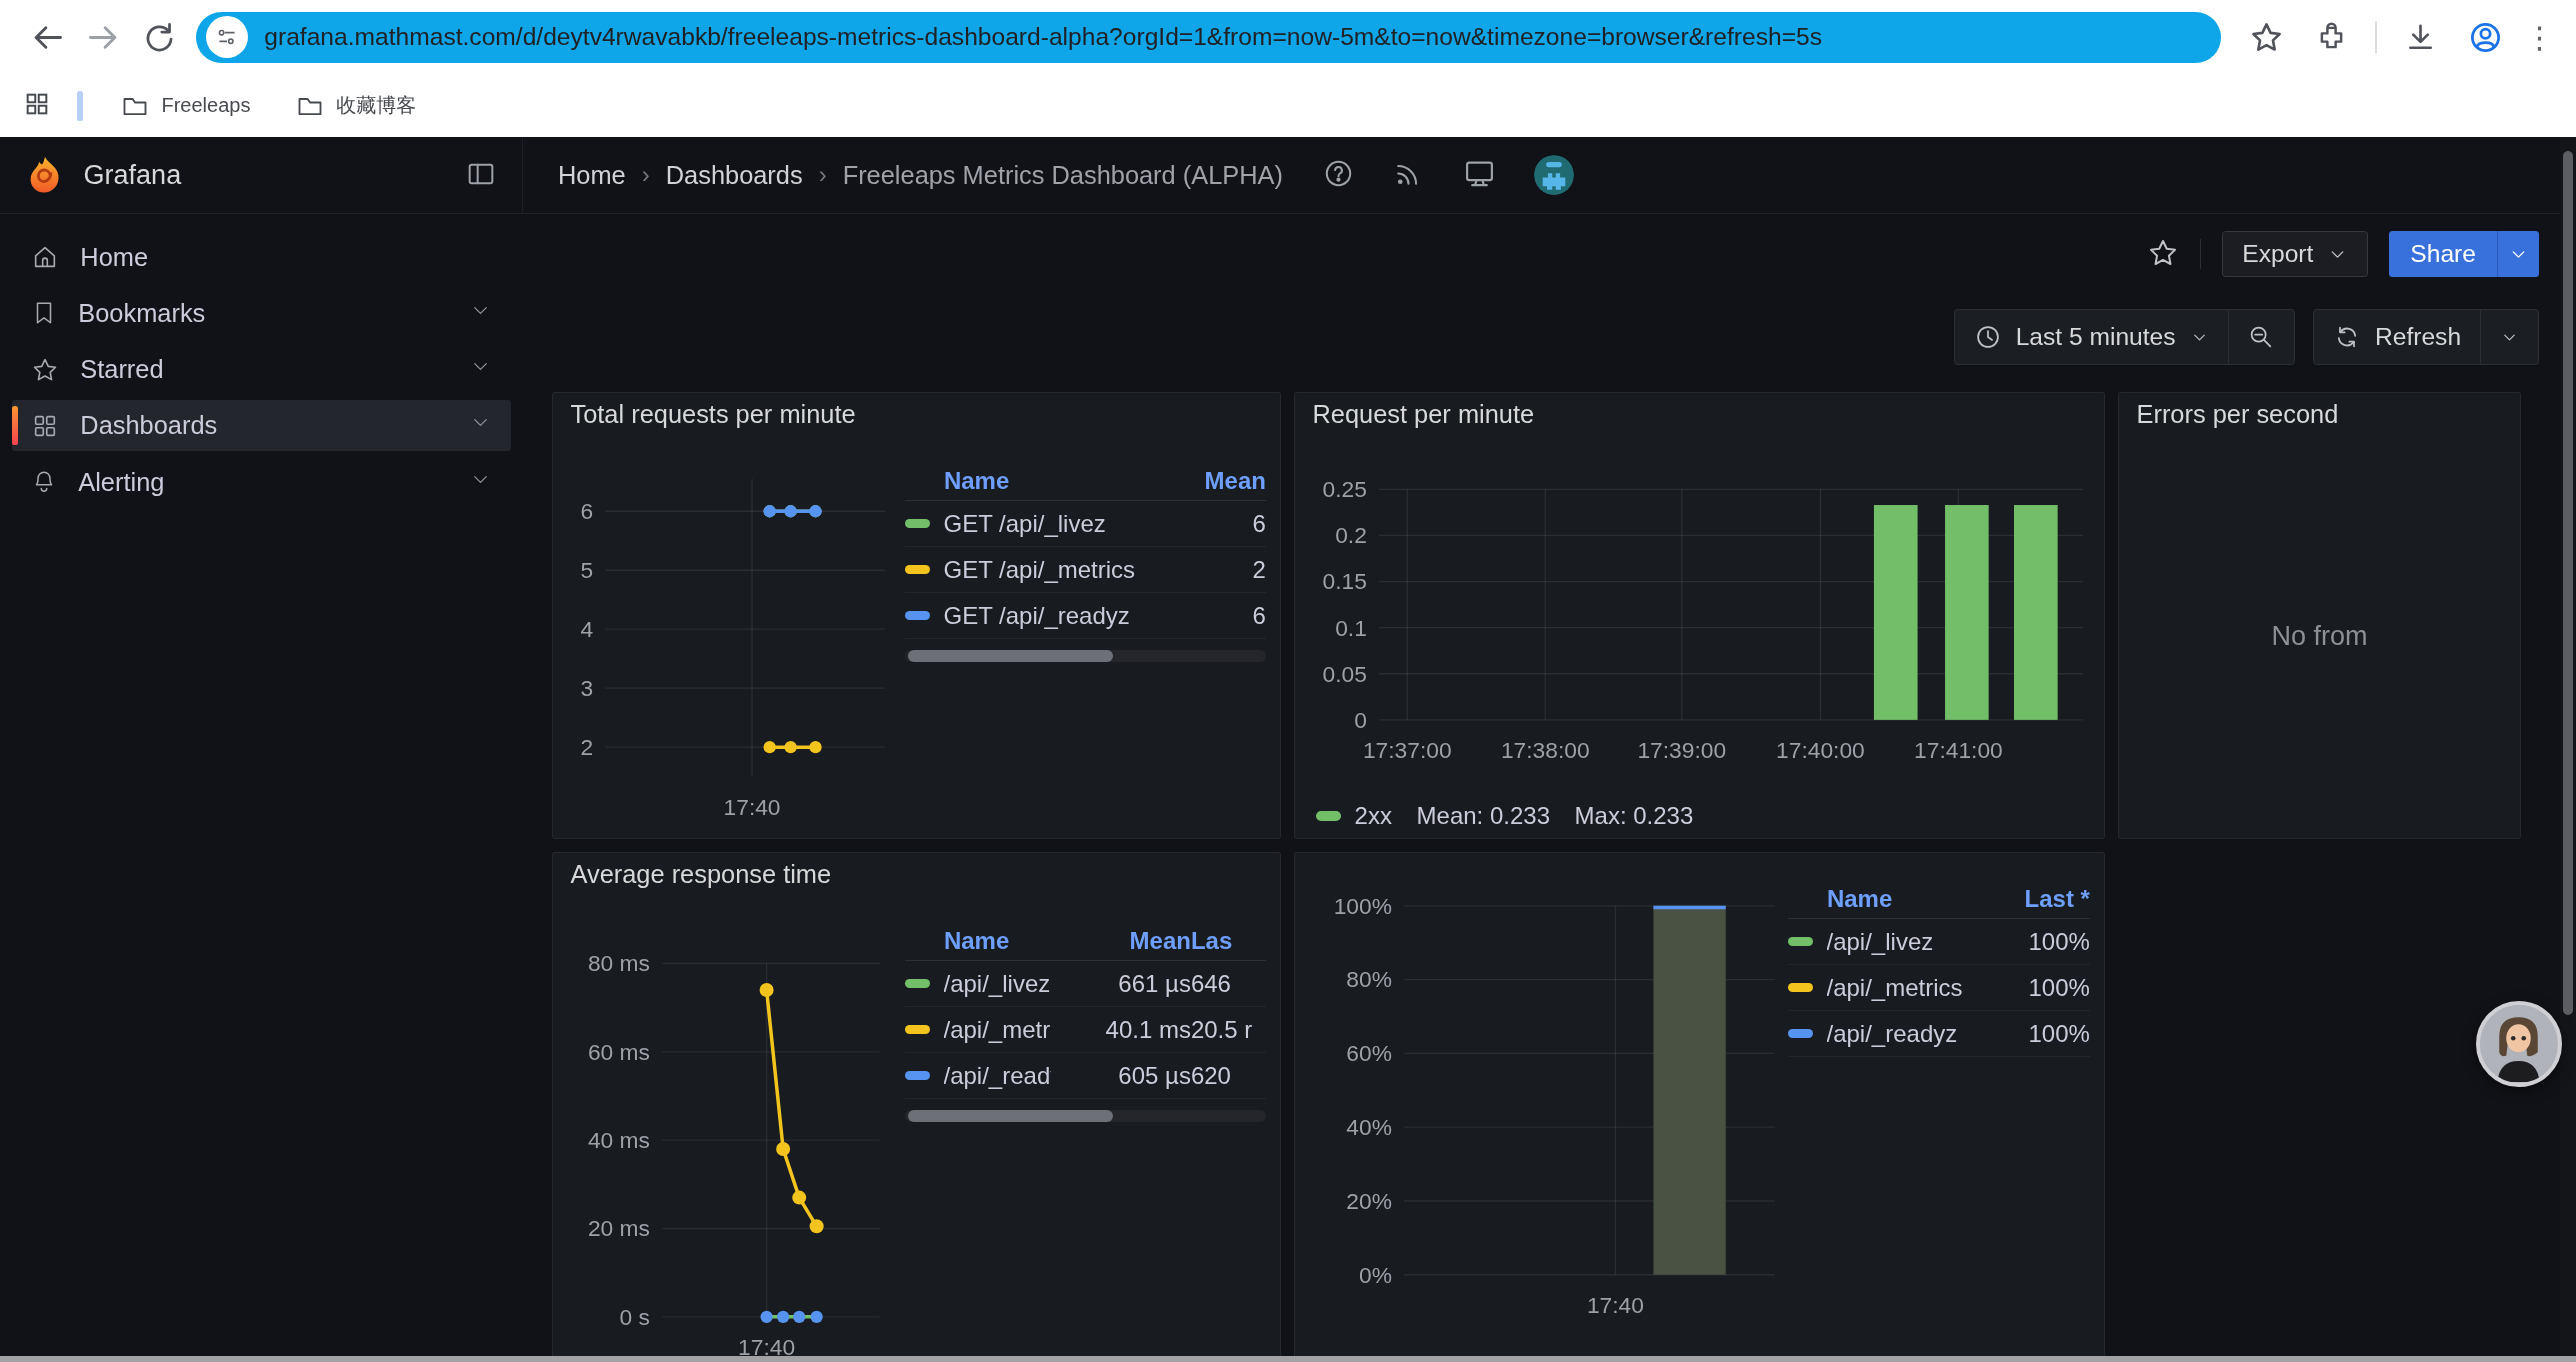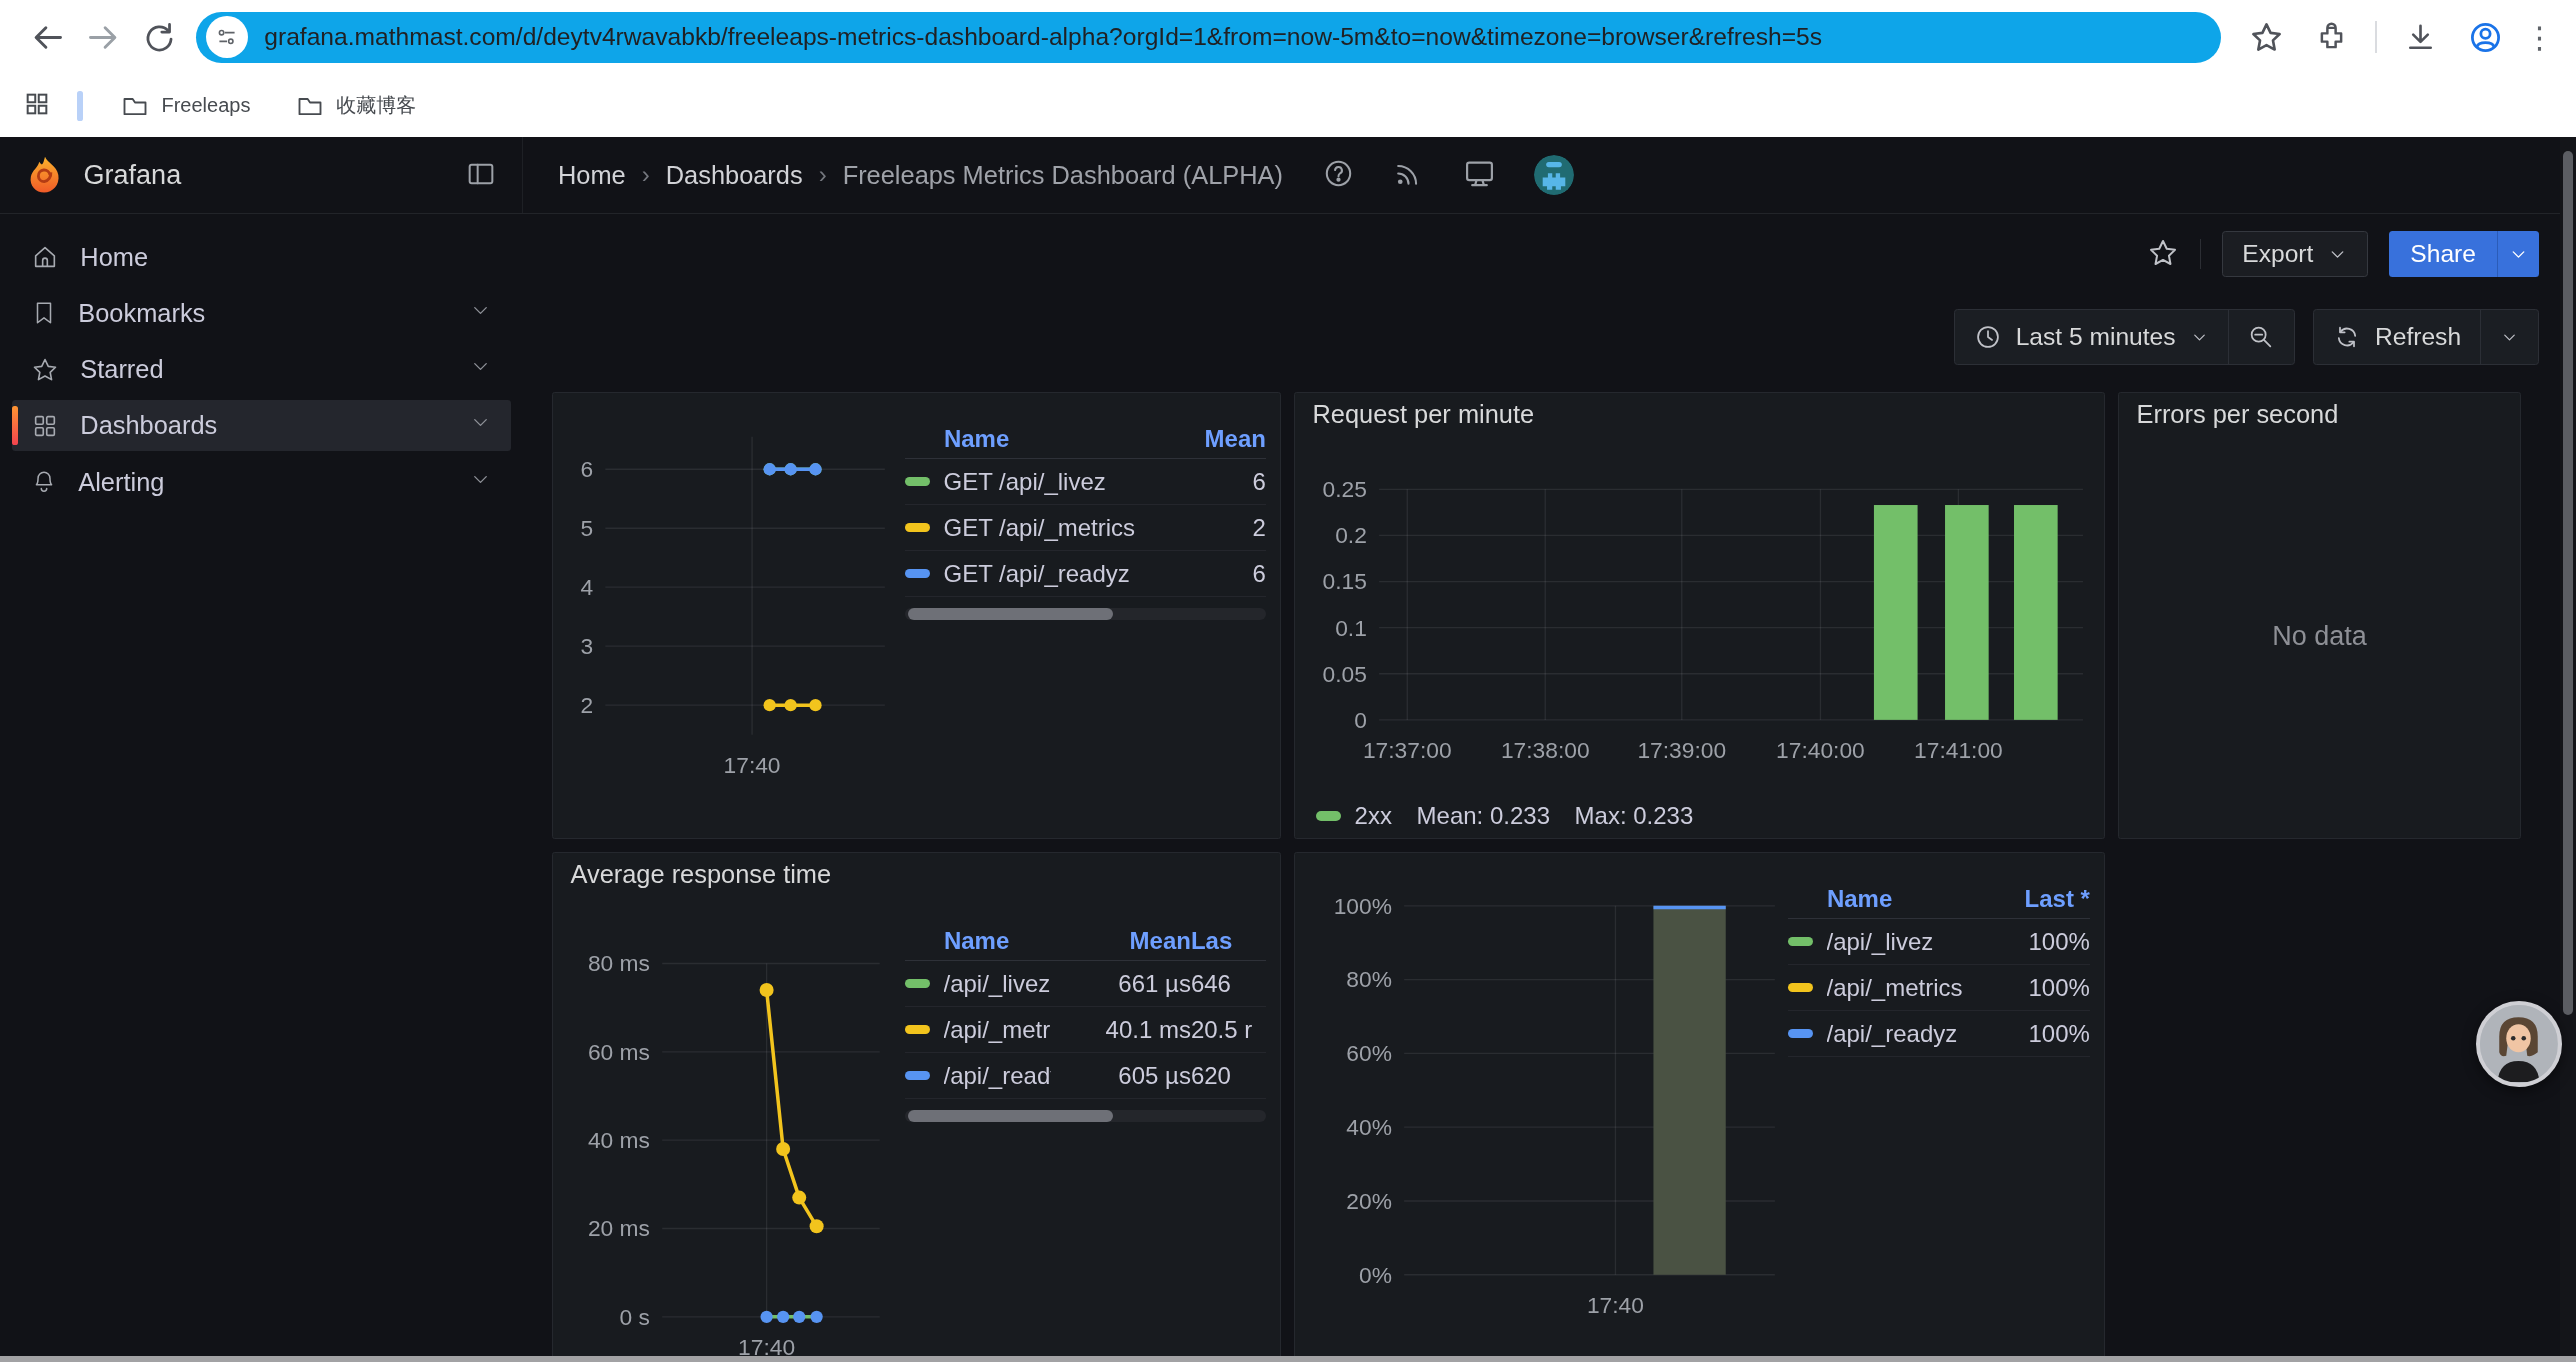--- a/index.html
+++ b/index.html
@@ -358,20 +358,21 @@
             <svg width="19" height="19" viewBox="0 0 48 48">
                 <path d="M12 18 l12 12 12-12"></path>
               </svg>
           </div>
         </div>
       </div>
 
       <div class="grid">
 
         <section class="panel">
+          <div class="p-title">Total requests per minute</div>
           <div class="p-body">
             <div class="chart"><svg width="349" height="403" viewBox="0 0 398 460">
                   <line x1="55" x2="374" y1="87.02970297029702" y2="87.02970297029702" stroke="rgba(204,204,220,0.10)" stroke-width="1.5"></line>
                   <text x="41" y="96.02970297029702" text-anchor="end" fill="#9da1a8" font-size="26">6</text>
                   <line x1="55" x2="374" y1="154.35643564356434" y2="154.35643564356434" stroke="rgba(204,204,220,0.10)" stroke-width="1.5"></line>
                   <text x="41" y="163.35643564356434" text-anchor="end" fill="#9da1a8" font-size="26">5</text>
                   <line x1="55" x2="374" y1="221.68316831683168" y2="221.68316831683168" stroke="rgba(204,204,220,0.10)" stroke-width="1.5"></line>
                   <text x="41" y="230.68316831683168" text-anchor="end" fill="#9da1a8" font-size="26">4</text>
                   <line x1="55" x2="374" y1="289.009900990099" y2="289.009900990099" stroke="rgba(204,204,220,0.10)" stroke-width="1.5"></line>
                   <text x="41" y="298.009900990099" text-anchor="end" fill="#9da1a8" font-size="26">3</text>
@@ -455,21 +456,21 @@
                 <span>2xx</span>
               </span>
               <span>Mean: 0.233</span>
               <span>Max: 0.233</span>
             </div>
           </div>
         </section>
 
         <section class="panel">
           <div class="p-title">Errors per second</div>
-          <div class="nodata">No data</div>
+          <div class="nodata">No from</div>
         </section>
 
         <section class="panel">
           <div class="p-title">Average response time</div>
           <div class="p-body">
             <div class="chart"><svg width="349" height="500" viewBox="0 0 398 570">
                   <line x1="120" x2="368" y1="78" y2="78" stroke="rgba(204,204,220,0.10)" stroke-width="1.5"></line>
                   <text x="106" y="87" text-anchor="end" fill="#9da1a8" font-size="26">80 ms</text>
                   <line x1="120" x2="368" y1="178.75" y2="178.75" stroke="rgba(204,204,220,0.10)" stroke-width="1.5"></line>
                   <text x="106" y="187.75" text-anchor="end" fill="#9da1a8" font-size="26">60 ms</text>

